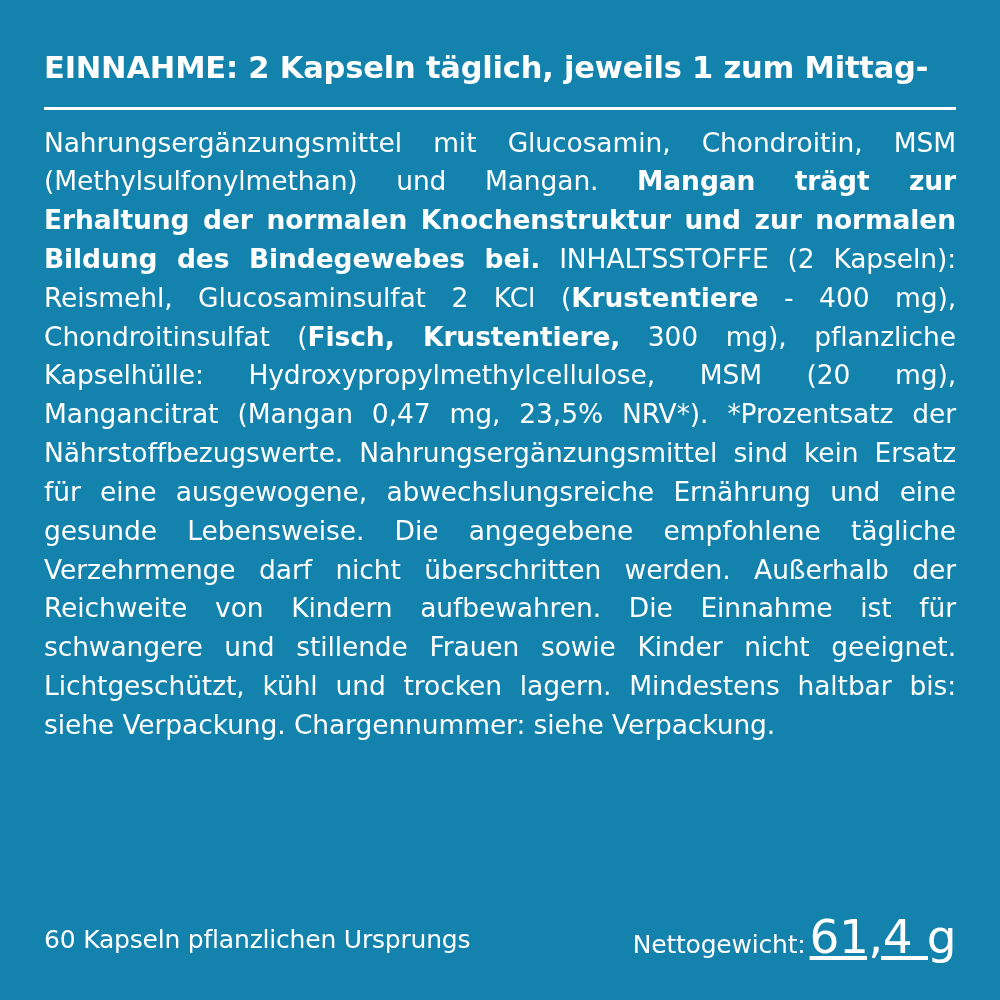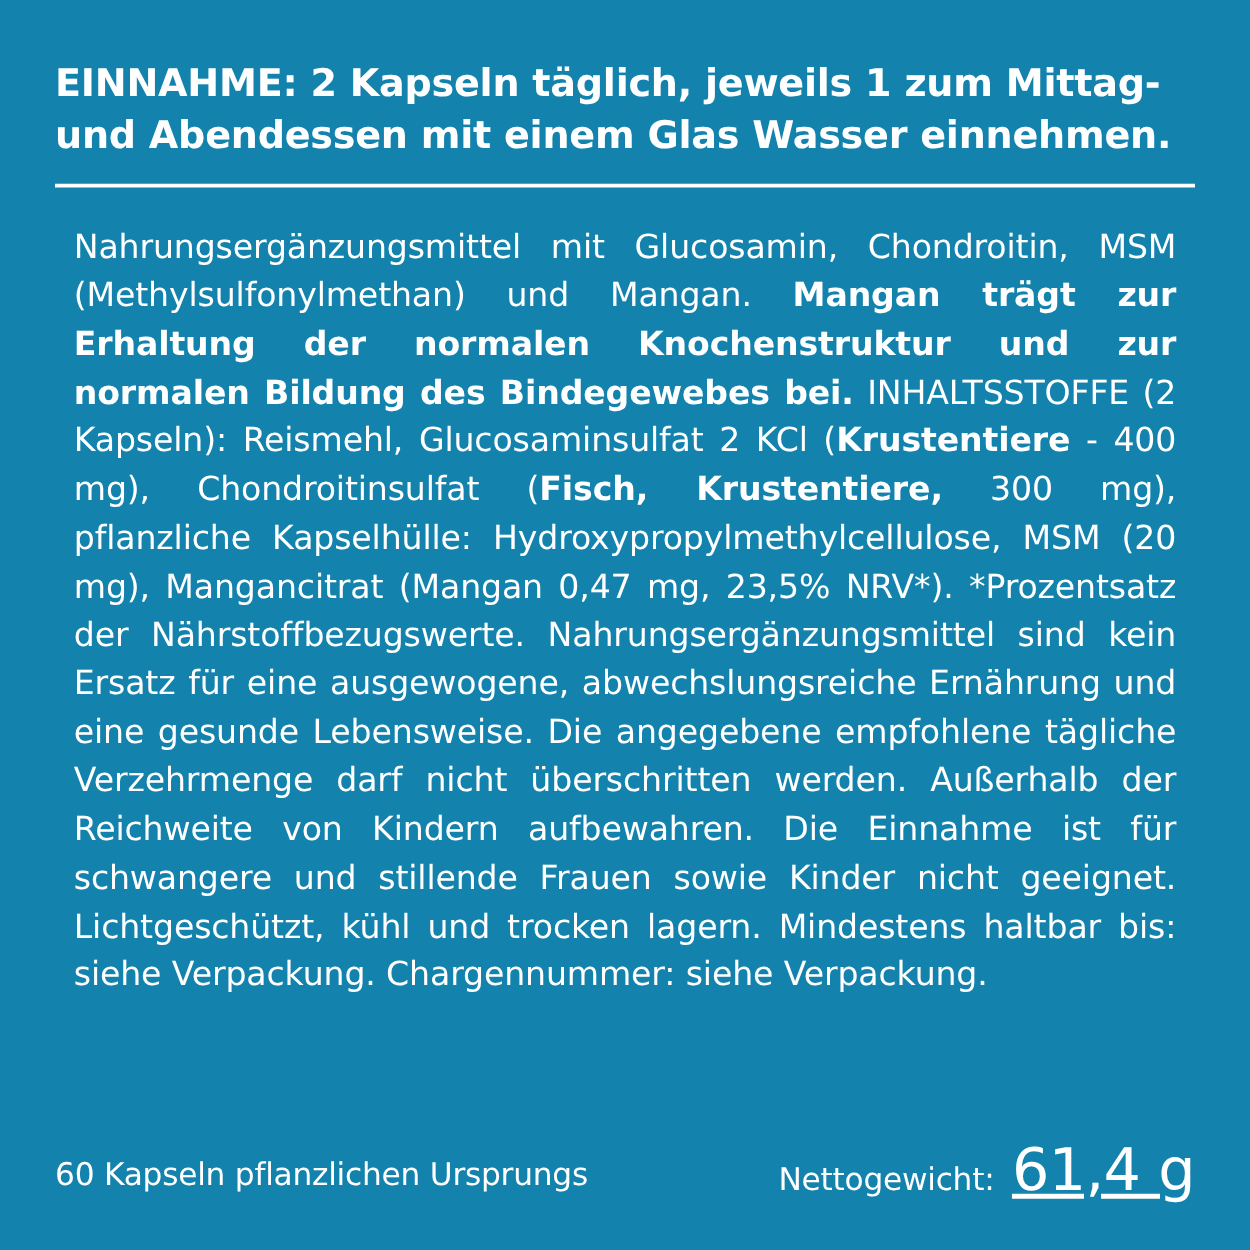--- a/index.html
+++ b/index.html
@@ -42,21 +42,21 @@
     background: #ffffff;
     margin: 18px 0 14px 0;
     width: 100%;
   }
   .body-text {
     font-size: 26.5px;
     line-height: 1.465;
     text-align: justify;
     text-justify: inter-word;
     letter-spacing: -0.1px;
-    margin: 15px;
+    margin: 0;
     flex: 0 0 auto;
   }
   .body-text b {
     font-weight: bold;
   }
   .spacer {
     flex: 1 1 auto;
   }
   .footer {
     display: flex;
@@ -66,41 +66,40 @@
     padding-bottom: 6px;
   }
   .footer-left {
     font-size: 25px;
     letter-spacing: -0.2px;
     padding-bottom: 6px;
   }
   .footer-right {
     display: flex;
     align-items: baseline;
-    gap: 14px;
+    gap: 4px;
   }
   .net-label {
     font-size: 25px;
     letter-spacing: -0.2px;
   }
   .net-value {
     font-size: 47px;
     letter-spacing: -0.5px;
     line-height: 1;
     text-decoration: underline;
   }
 </style>
 </head>
 <body>
 
 <div class="label-panel">
 
   <div class="heading">
     <span>EINNAHME: 2 Kapseln täglich, jeweils 1 zum Mittag-</span>
-    <span>und Abendessen mit einem Glas Wasser einnehmen.</span>
   </div>
 
   <div class="divider"></div>
 
   <p class="body-text"><span>Nahrungsergänzungsmittel mit Glucosamin, Chondroitin, MSM (Methylsulfonylmethan) und Mangan. </span><b>Mangan trägt zur Erhaltung der normalen Knochenstruktur und zur normalen Bildung des Bindegewebes bei.</b><span> INHALTSSTOFFE (2 Kapseln): Reismehl, Glucosaminsulfat 2 KCl (</span><b>Krustentiere</b><span> - 400 mg), Chondroitinsulfat (</span><b>Fisch, Krustentiere,</b><span> 300 mg), pflanzliche Kapselhülle: Hydroxypropylmethylcellulose, MSM (20 mg), Mangancitrat (Mangan 0,47 mg, 23,5% NRV*). *Prozentsatz der Nährstoffbezugswerte. Nahrungsergänzungsmittel sind kein Ersatz für eine ausgewogene, abwechslungsreiche Ernährung und eine gesunde Lebensweise. Die angegebene empfohlene tägliche Verzehrmenge darf nicht überschritten werden. Außerhalb der Reichweite von Kindern aufbewahren. Die Einnahme ist für schwangere und stillende Frauen sowie Kinder nicht geeignet. Lichtgeschützt, kühl und trocken lagern. Mindestens haltbar bis: siehe Verpackung. Chargennummer: siehe Verpackung.</span></p>
 
   <div class="spacer"></div>
 
   <div class="footer">
     <div class="footer-left">60 Kapseln pflanzlichen Ursprungs</div>

